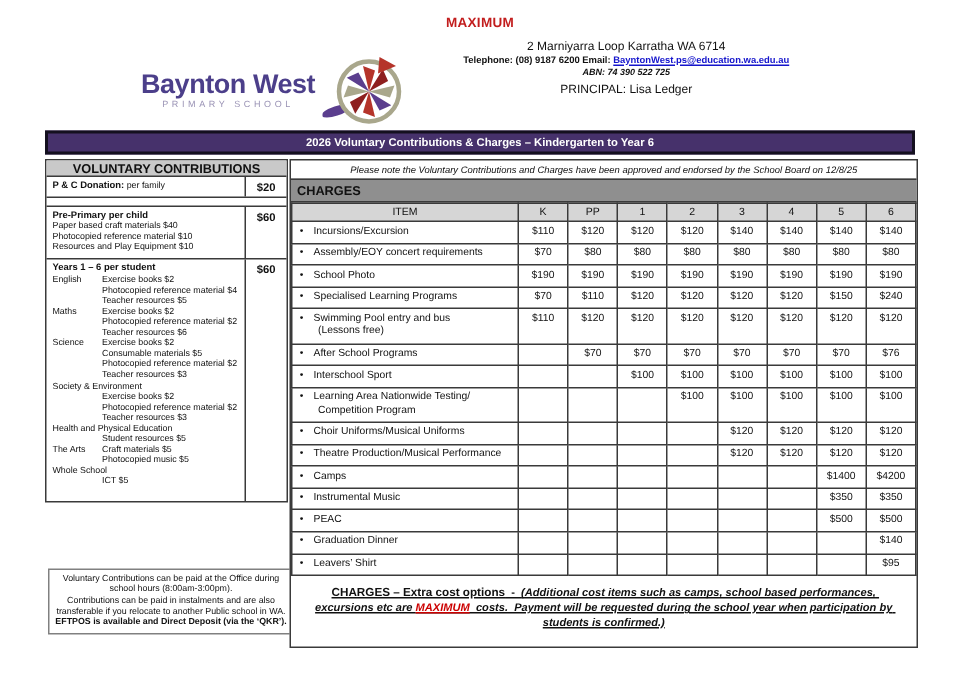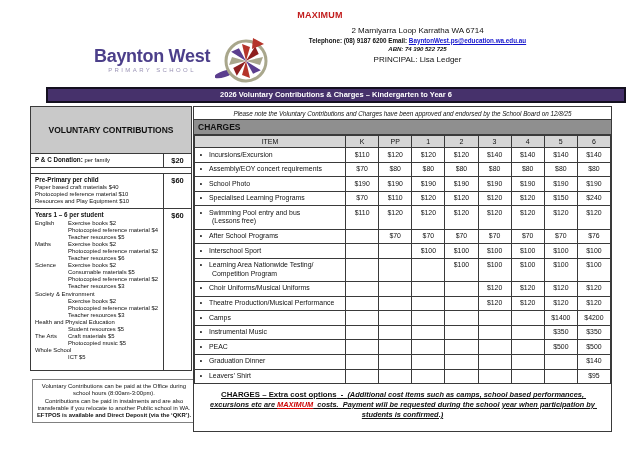--- a/index.html
+++ b/index.html
@@ -15,26 +15,26 @@
   .logo-sub{font-size:6px;letter-spacing:2.4px;color:#9a93b5;margin-top:1px;}
   .school{position:absolute;left:295px;top:26px;width:245px;text-align:center;line-height:9.5px;}
   .school .s-name,.school .s-addr,.school .s-prin{font-size:8px;}
   .school .s-tel{font-size:6.3px;font-weight:bold;white-space:pre-wrap;}
   .school .s-tel a{color:var(--link-blue,#1414cc);text-decoration:underline;}
   .school .s-abn{font-size:6px;font-weight:bold;font-style:italic;}
 
   
   .banner{position:absolute;left:30px;top:87px;width:576px;background:var(--banner-purple,#46316b);
           border:2px solid #14101f;color:#fff;text-align:center;font-size:7.5px;font-weight:600;
-          line-height:12px;height:12px;margin-left:16px;}
+          line-height:12px;height:12px;}
 
   
   .vc-panel{position:absolute;left:30px;top:106px;width:160px;border:1px solid #3a3a3a;background:#fff;}
   .vc-header{background:var(--header-gray,#c9c9c9);border-bottom:1px solid #3a3a3a;text-align:center;
-             font-weight:bold;font-size:8.5px;padding:18px 0;}
+             font-weight:bold;font-size:8.5px;padding:0 0;}
   .vc-row{display:flex;border-bottom:1px solid #3a3a3a;}
   .vc-row:last-child{border-bottom:none;}
   .vc-spacer{height:5px;border-bottom:1px solid #3a3a3a;}
   .vc-desc{flex:1;padding:2px 3px 3px 4px;font-size:5.9px;line-height:7.1px;border-right:1px solid #3a3a3a;}
   .vc-row:last-child .vc-desc{min-height:156px;}
   .vc-amount{width:27px;text-align:center;font-weight:bold;font-size:7.5px;padding-top:2px;flex:none;}
   .vc-title{font-weight:bold;font-size:6.3px;}
   .vc-suffix{font-size:5.9px;}
   .subj{display:flex;}
   .sname{width:33px;flex:none;}

